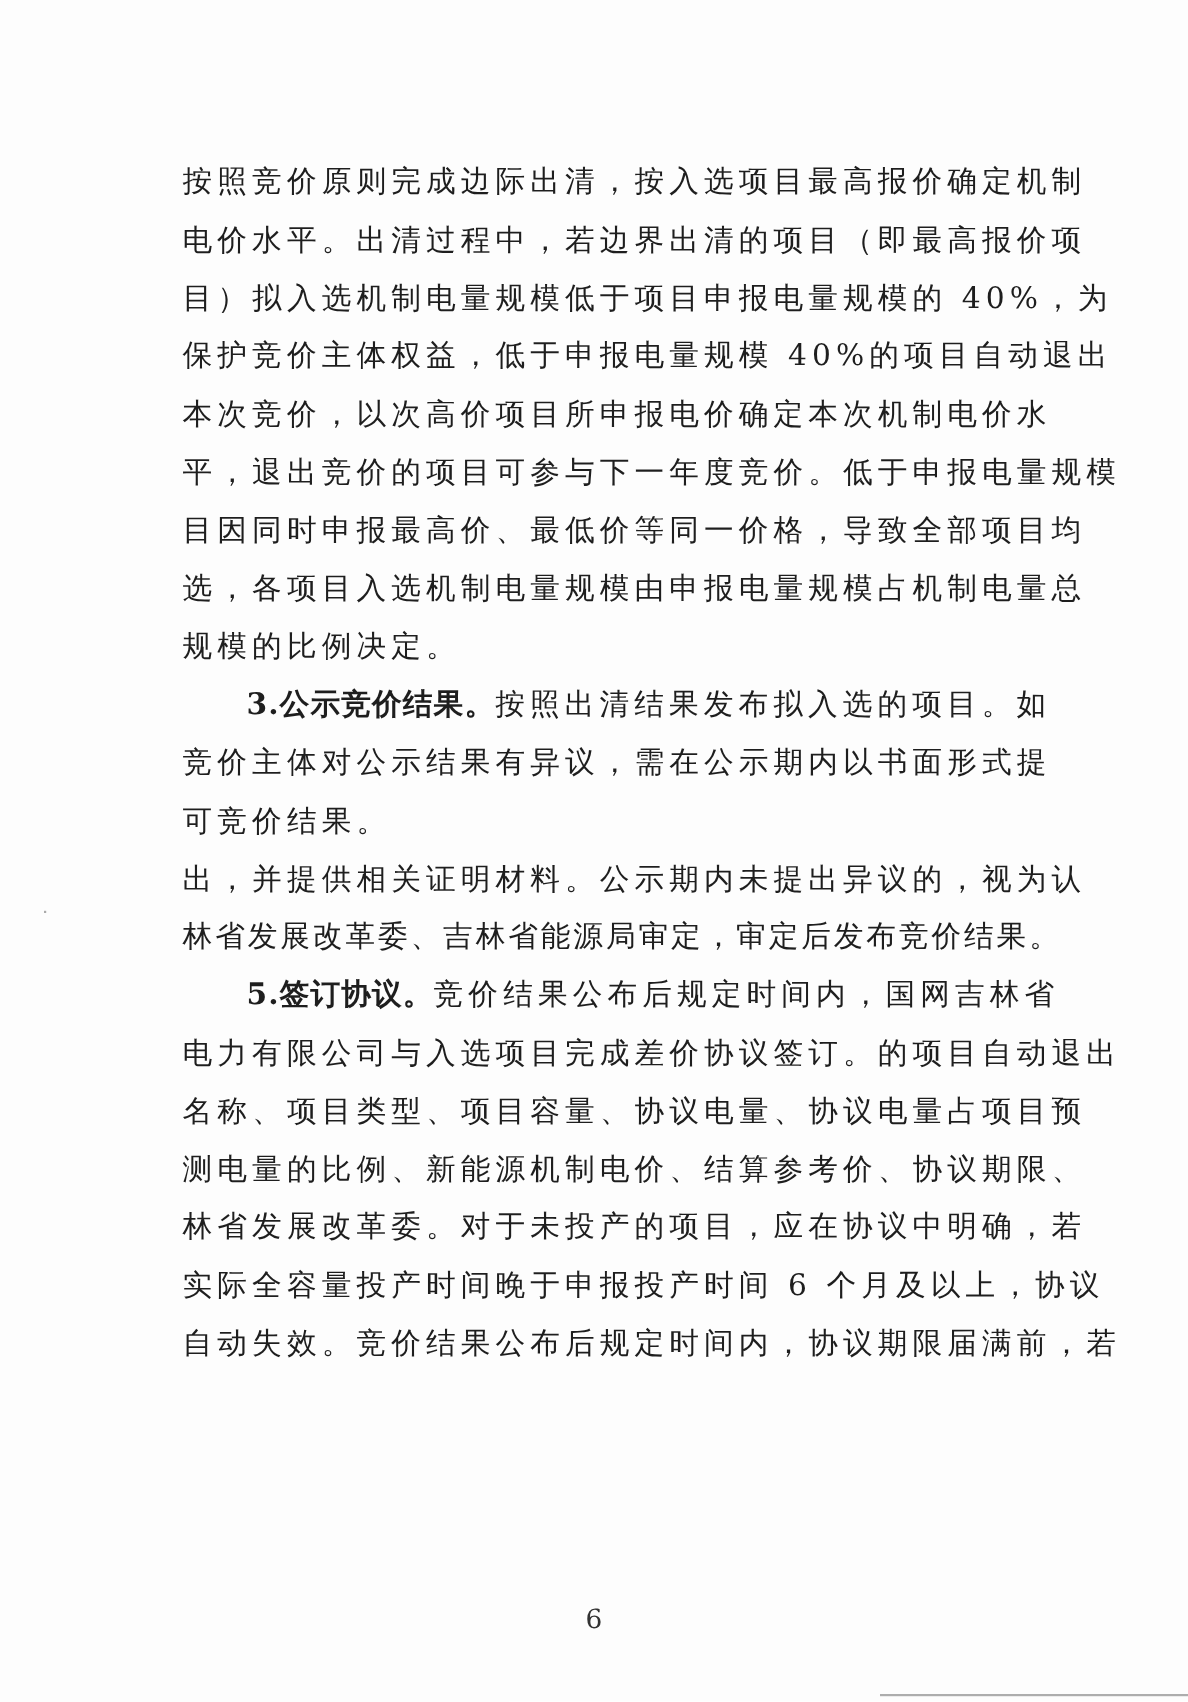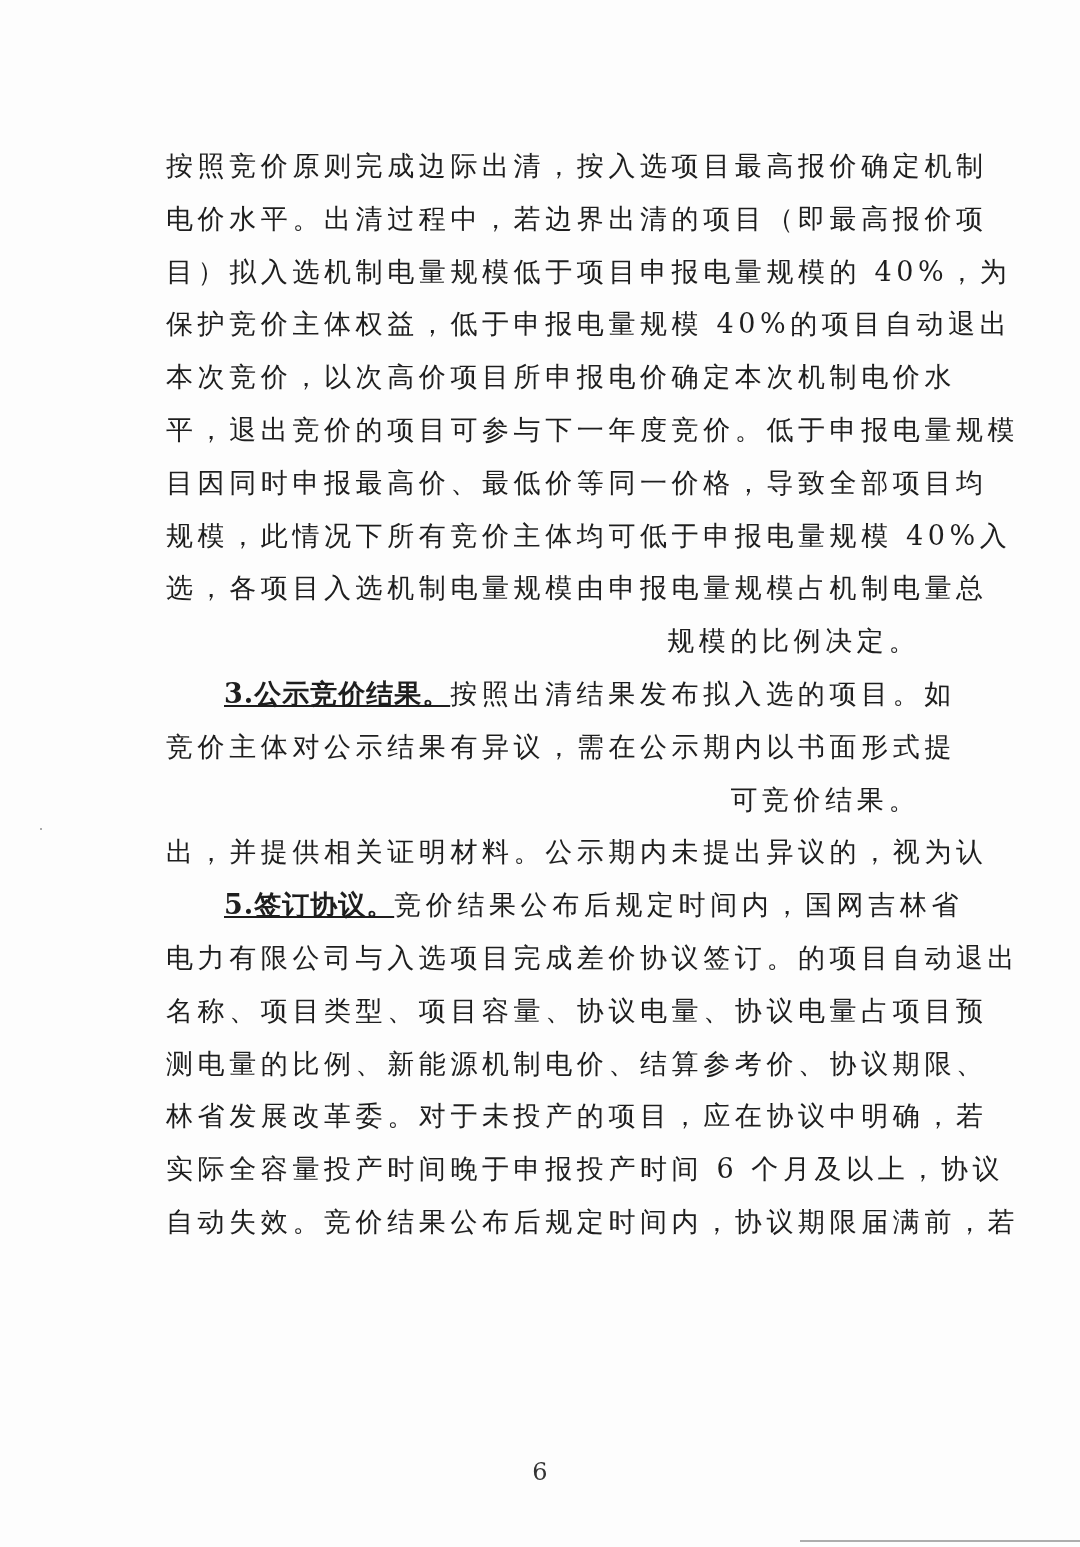--- a/index.html
+++ b/index.html
@@ -16,32 +16,31 @@
     position: absolute;
     left: 0; top: 0;
     width: 1080px; height: 1547px;
     background: #fdfdfd;
   }
   .body-text {
     position: absolute;
     left: 166px;
     top: 140px;
     width: 754px;
-    text-align: right;
   }
   .line {
     height: 52.8px;
     line-height: 52.8px;
     font-size: 27px;
     letter-spacing: 4.6px;
     white-space: nowrap;
     overflow: visible;
   }
   .line.indent { padding-left: 58px; }
-  .bold { font-weight: bold; letter-spacing: 1px; text-decoration: underline; }
+  .bold { font-weight: bold; letter-spacing: 1px; }
   .page-number {
     position: absolute;
     left: 0; width: 1080px;
     top: 1458px;
     text-align: center;
     font-size: 24px;
     color: #333;
   }
   .scan-edge {
     position: absolute;
@@ -65,31 +64,31 @@
 
   <div class="body-text">
 
     <div class="line">按照竞价原则完成边际出清，按入选项目最高报价确定机制</div>
     <div class="line">电价水平。出清过程中，若边界出清的项目（即最高报价项</div>
     <div class="line">目）拟入选机制电量规模低于项目申报电量规模的 40%，为</div>
     <div class="line">保护竞价主体权益，低于申报电量规模 40%的项目自动退出</div>
     <div class="line">本次竞价，以次高价项目所申报电价确定本次机制电价水</div>
     <div class="line">平，退出竞价的项目可参与下一年度竞价。低于申报电量规模</div>
     <div class="line">目因同时申报最高价、最低价等同一价格，导致全部项目均</div>
-    <div class="line">规模，此情况下所有竞价主体均可低于申报电量规模 40%入</div>
     <div class="line">选，各项目入选机制电量规模由申报电量规模占机制电量总</div>
     <div class="line">规模的比例决定。</div>
 
     <div class="line indent">
       <span class="bold">3.公示竞价结果。</span><span>按照出清结果发布拟入选的项目。如</span>
     </div>
     <div class="line">竞价主体对公示结果有异议，需在公示期内以书面形式提</div>
     <div class="line">可竞价结果。</div>
     <div class="line">出，并提供相关证明材料。公示期内未提出异议的，视为认</div>
 
+    <div class="line" style="letter-spacing:2.6px">林省发展改革委、吉林省能源局审定，审定后发布竞价结果。</div>
 
     <div class="line indent">
       <span class="bold">5.签订协议。</span><span>竞价结果公布后规定时间内，国网吉林省</span>
     </div>
     <div class="line">电力有限公司与入选项目完成差价协议签订。的项目自动退出</div>
     <div class="line">名称、项目类型、项目容量、协议电量、协议电量占项目预</div>
     <div class="line">测电量的比例、新能源机制电价、结算参考价、协议期限、</div>
     <div class="line">林省发展改革委。对于未投产的项目，应在协议中明确，若</div>
     <div class="line">实际全容量投产时间晚于申报投产时间 6 个月及以上，协议</div>
     <div class="line">自动失效。竞价结果公布后规定时间内，协议期限届满前，若</div>

